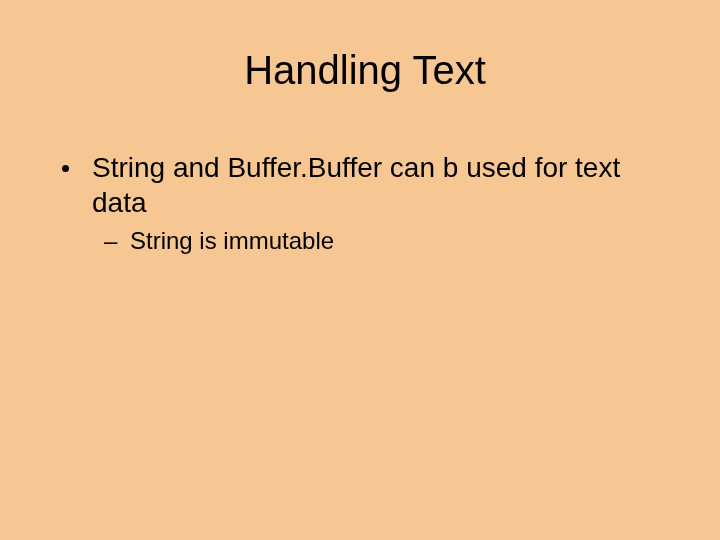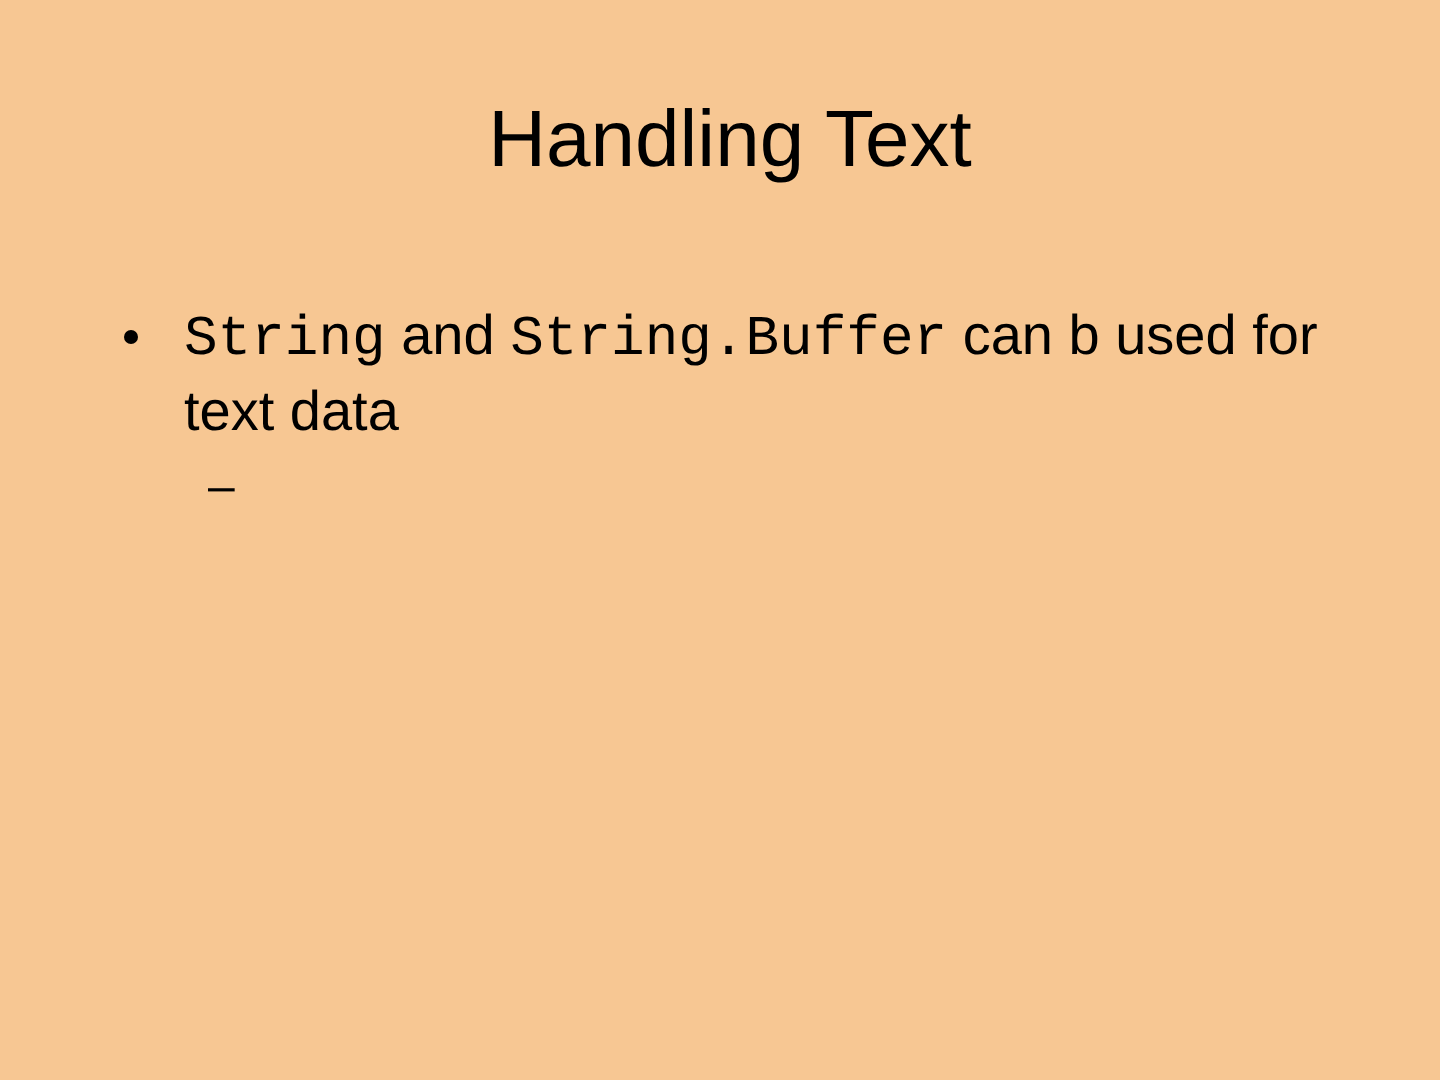--- a/index.html
+++ b/index.html
@@ -54,37 +54,38 @@
     padding-left: 68px;
     font-size: 24px;
     margin: 6px 0 14px 0;
   }
   .l2 .dash {
     position: absolute;
     left: 42px;
     top: 0;
   }
   .mono {
-    font-family: Liberation Mono, monospace;
+    font-family: Liberation Sans, sans-serif;
     margin-top: 41px;
   }
 </style>
 </head>
 <body>
 
 <div class="slide">
 
   <div class="title">Handling Text</div>
 
   <div class="body">
 
     <div class="l1">
       <span class="bullet"></span>
-      <span class="mono">String</span><span> and </span><span class="mono">String.Buffer</span><span> can b used for text data</span>
+      <span class="mono">String</span><span> and </span><span class="mono">Buffer.Buffer</span><span> can b used for text data</span>
     </div>
 
     <div class="l2">
       <span class="dash">–</span>
+      <span>String is immutable</span>
     </div>
 
 
   </div>
 </div>
 
 </body></html>

